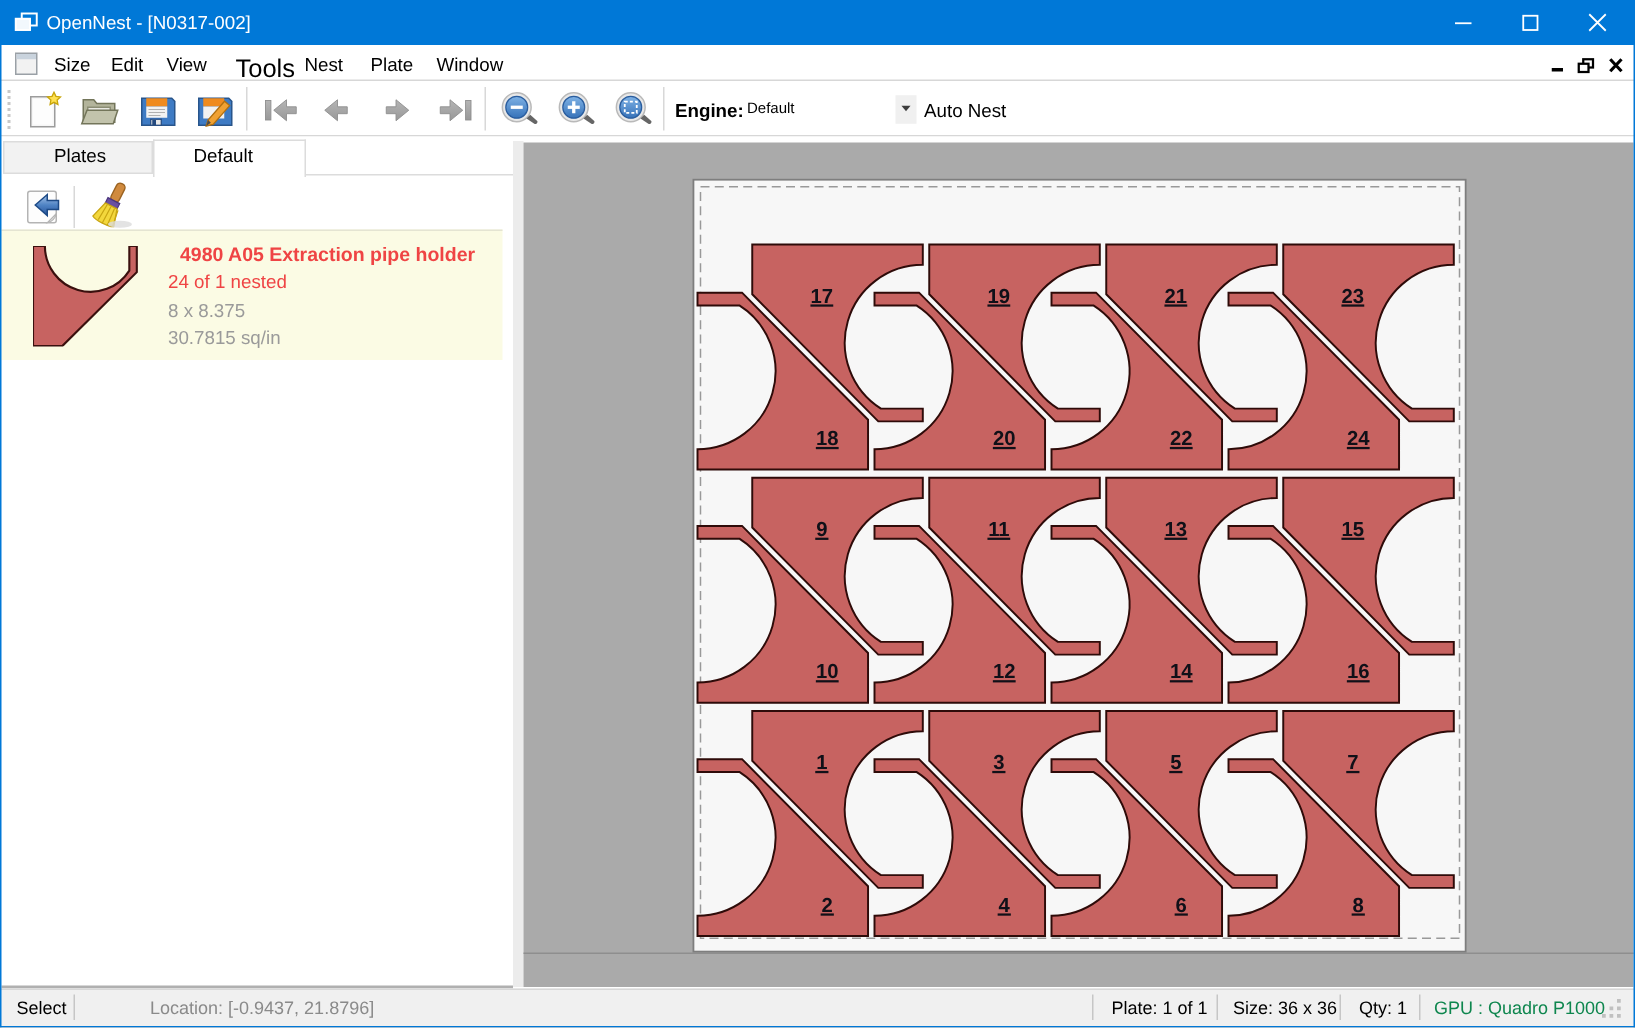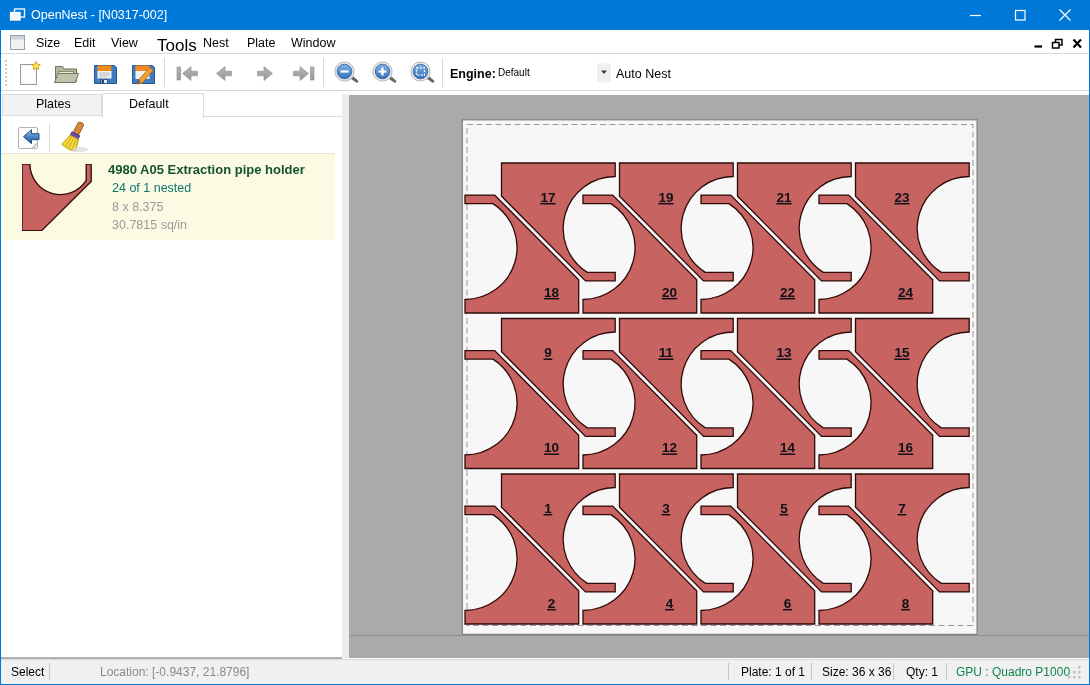--- a/index.html
+++ b/index.html
@@ -154,22 +154,22 @@
     <path d="M70.5,20.5 l-0.8,11.5 M73.3,20.5 l-0.2,12.5 M76,20.5 l0.8,12.5 M78.6,20.5 l1.6,11" stroke="#c8a513" stroke-width="0.8" fill="none"></path>
   </g>
   <ellipse cx="80" cy="32.5" rx="8" ry="2.4" fill="#dcdcdc" opacity="0.8"></ellipse>
 </svg>
 <div class="abs" style="left:1px;top:153px;width:334px;height:86px;background:#fbfbe4;border-top:1px solid #e4e4d2;"></div>
 <svg class="abs" style="left:22px;top:164px;" width="71" height="67" viewBox="0 0 71 67">
   <g transform="scale(0.587) translate(0,113.7) rotate(-90)">
     <path d="M0,0 H113.7 V13.5 A52,52 0 0 0 85.8,109.4 H113.7 V117.9 H84 L0,33.2 Z" fill="#c76361" stroke="#3a100e" stroke-width="2.4"></path>
   </g>
 </svg>
-<div class="abs" style="left:108px;top:162px;font-size:13px;font-weight:bold;color:#14532d;">4980 A05 Extraction pipe holder</div>
-<div class="abs" style="left:112px;top:181px;font-size:12.5px;color:#0f766e;">24 of 1 nested</div>
+<div class="abs" style="left:120px;top:162px;font-size:13px;font-weight:bold;color:#ef4444;">4980 A05 Extraction pipe holder</div>
+<div class="abs" style="left:112px;top:181px;font-size:12.5px;color:#ef4444;">24 of 1 nested</div>
 <div class="abs" style="left:112px;top:199.5px;font-size:12.5px;color:#9a9a9a;">8 x 8.375</div>
 <div class="abs" style="left:112px;top:218px;font-size:12.5px;color:#9a9a9a;">30.7815 sq/in</div>
 
 <div class="abs" style="left:1px;top:657px;width:341px;height:1.5px;background:#b0b0b0;"></div>
 
 <div class="abs" style="left:342px;top:94px;width:6.5px;height:564px;background:#ececec;"></div>
 
 <div class="abs" style="left:348.5px;top:94.5px;width:740.5px;height:541.5px;background:#aaaaaa;border-bottom:1.5px solid #8e8e8e;box-sizing:border-box;"></div>
 <div class="abs" style="left:348.5px;top:636px;width:740.5px;height:22px;background:#aaaaaa;"></div>
 <svg class="abs" style="left:348.5px;top:94.5px;" width="740.5" height="541.5" viewBox="348.5 94.5 740.5 541.5">

